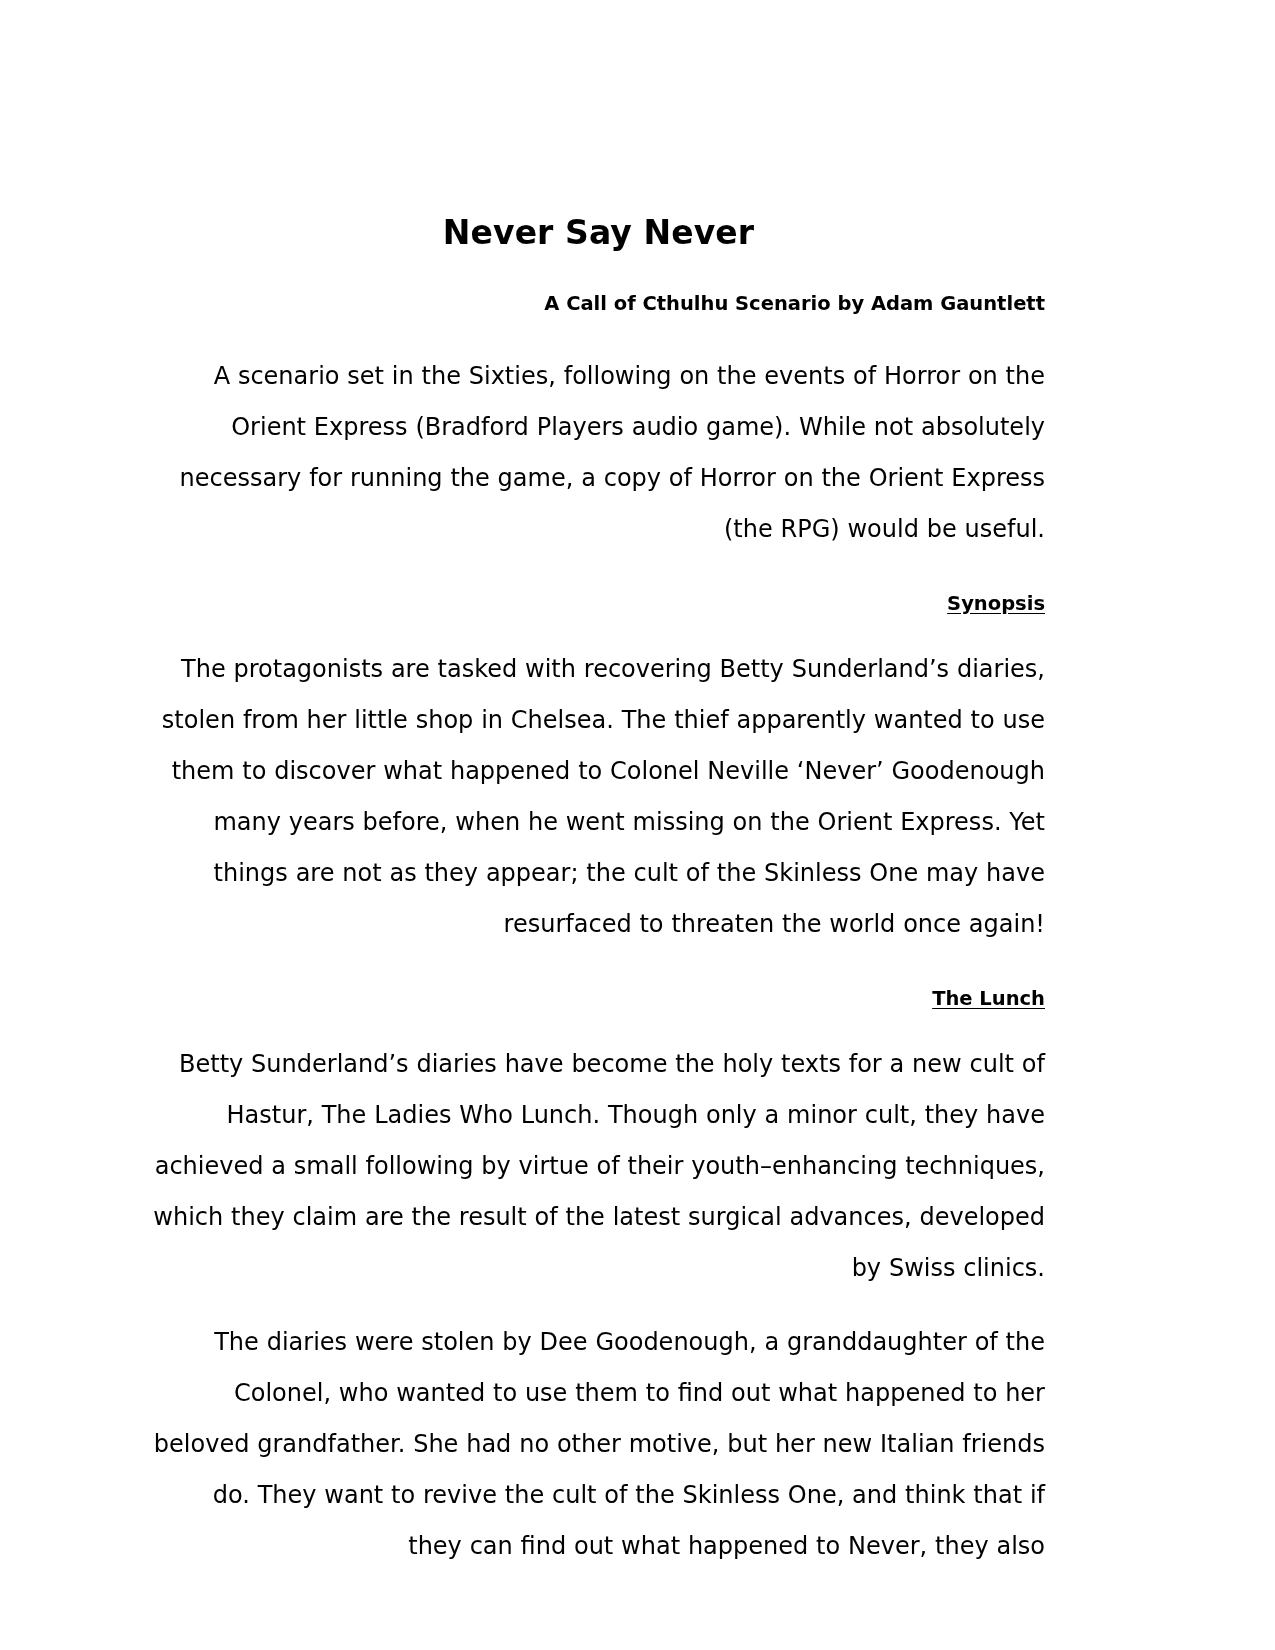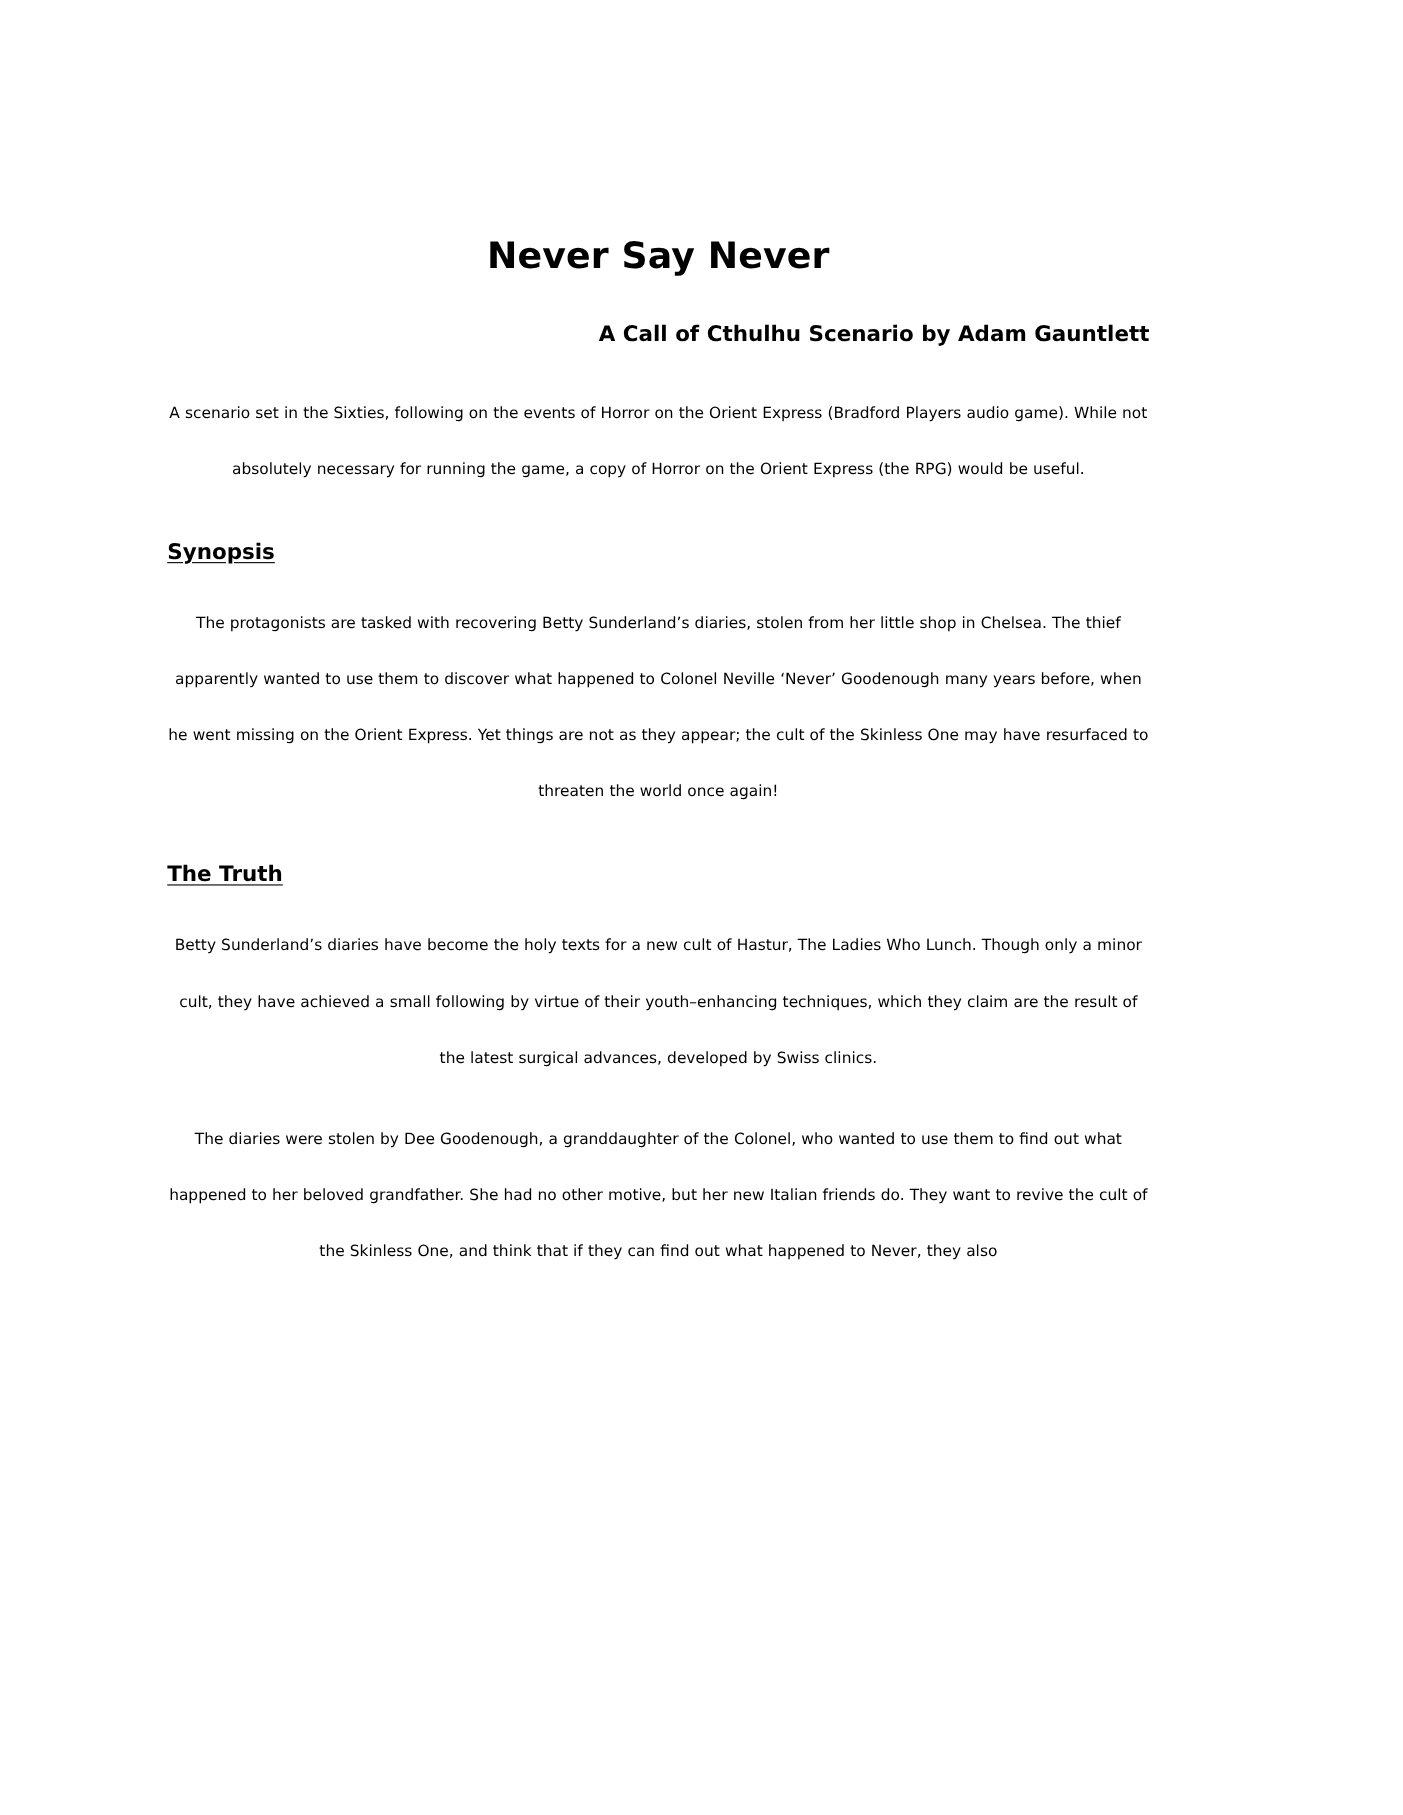--- a/index.html
+++ b/index.html
@@ -52,31 +52,31 @@
     line-height: 1.3;
   }
 
   .body-block {
     margin: 0;
     padding-top: 34px;
   }
 
   .para {
     margin: 0 0 17px 0;
-    font-size: 14px;
+    font-size: 24px;
     line-height: 51px;
-    text-align: center;
+    text-align: right;
     word-spacing: 0.2px;
   }
 
   .section-heading {
     margin: 0 0 15px 0;
     font-size: 19.5px;
     line-height: 51px;
-    text-align: left;
+    text-align: right;
   }
 
   .section-heading .underlined {
     text-decoration: underline;
     text-underline-offset: 3px;
   }
 
   .spacer-sm { height: 6px; }
 </style>
 </head>
@@ -97,21 +97,21 @@
 
       <h3 class="section-heading">
         <span class="underlined">Synopsis</span>
       </h3>
 
       <p class="para">The protagonists are tasked with recovering Betty Sunderland’s diaries, stolen from her little shop in Chelsea. The thief apparently wanted to use them to discover what happened to Colonel Neville ‘Never’ Goodenough many years before, when he went missing on the Orient Express. Yet things are not as they appear; the cult of the Skinless One may have resurfaced to threaten the world once again!</p>
 
       <div class="spacer-sm"></div>
 
       <h3 class="section-heading">
-        <span class="underlined">The Truth</span>
+        <span class="underlined">The Lunch</span>
       </h3>
 
       <p class="para">Betty Sunderland’s diaries have become the holy texts for a new cult of Hastur, The Ladies Who Lunch. Though only a minor cult, they have achieved a small following by virtue of their youth–enhancing techniques, which they claim are the result of the latest surgical advances, developed by Swiss clinics.</p>
 
       <div class="spacer-sm"></div>
 
       <p class="para">The diaries were stolen by Dee Goodenough, a granddaughter of the Colonel, who wanted to use them to find out what happened to her beloved grandfather. She had no other motive, but her new Italian friends do. They want to revive the cult of the Skinless One, and think that if they can find out what happened to Never, they also</p>
 
     </div>
   </div>

